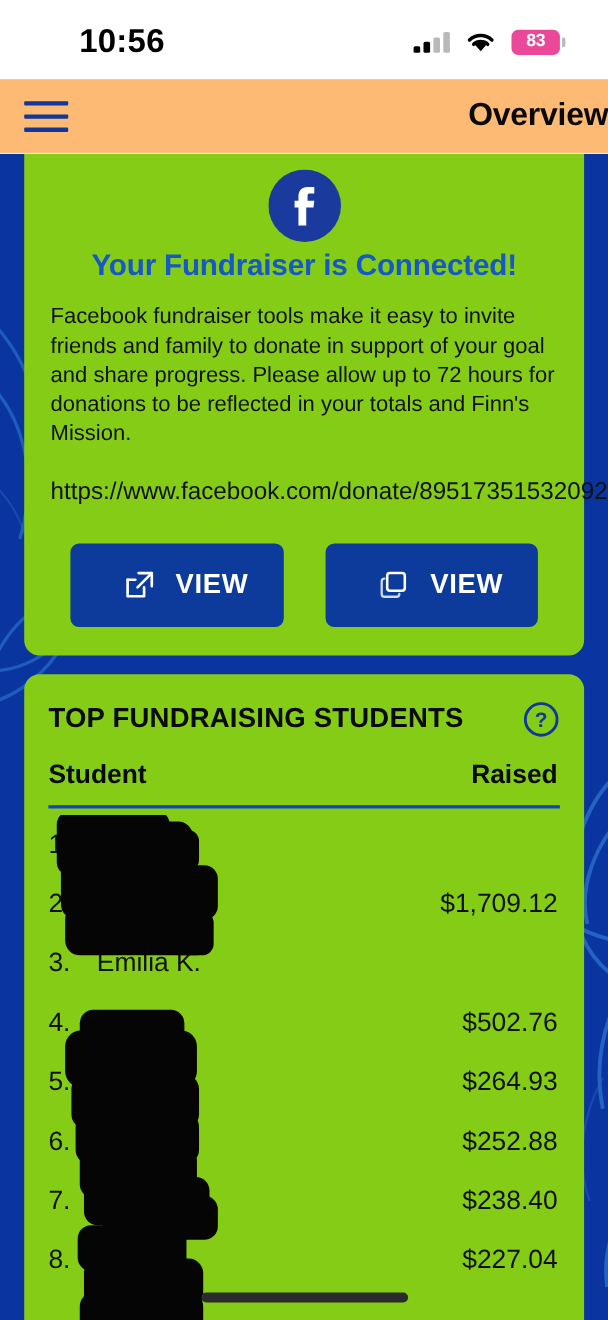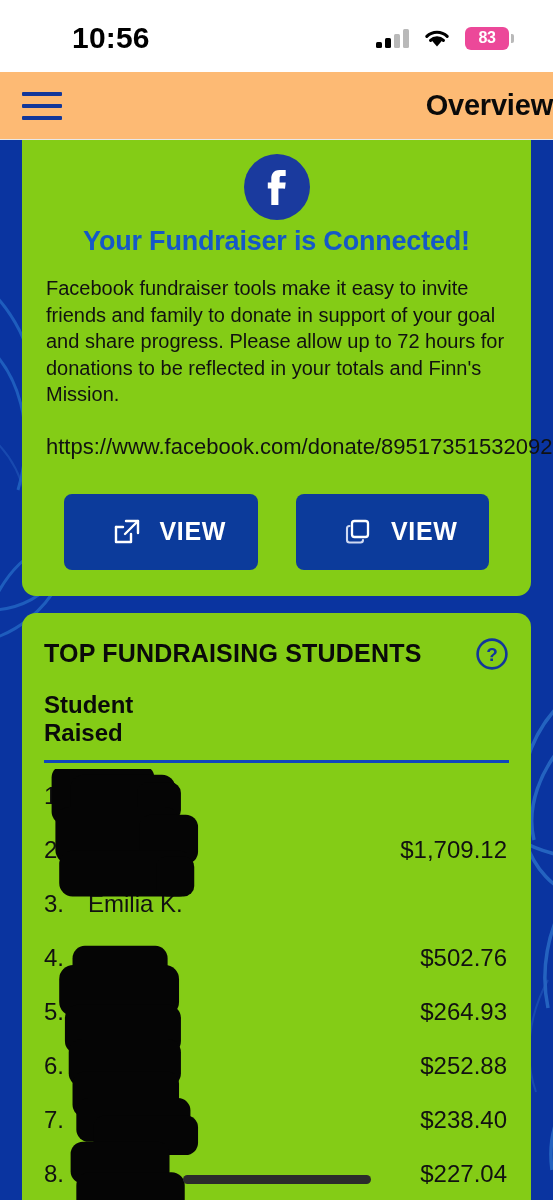--- a/index.html
+++ b/index.html
@@ -155,21 +155,20 @@
     display: flex; align-items: flex-start; justify-content: space-between;
   }
   .lb-title { font-size: 25px; font-weight: 700; color: #0a0a0a; letter-spacing: 0.2px; }
   .help-icon { cursor: pointer; margin-top: -2px; }
 
   .lb-cols {
     display: flex; justify-content: space-between;
     font-size: 24px; font-weight: 700; color: #0a0a0a;
     margin-top: 20px;
     padding-right: 2px;
-    flex-direction: column;
   }
   .lb-rule { height: 3px; background: #1046bd; margin-top: 13px; }
 
   .lb-rows { position: relative; margin-top: 6px; }
   .lb-row {
     display: flex; align-items: center; justify-content: space-between;
     height: 54px;
     font-size: 24px;
     color: #111;
   }

